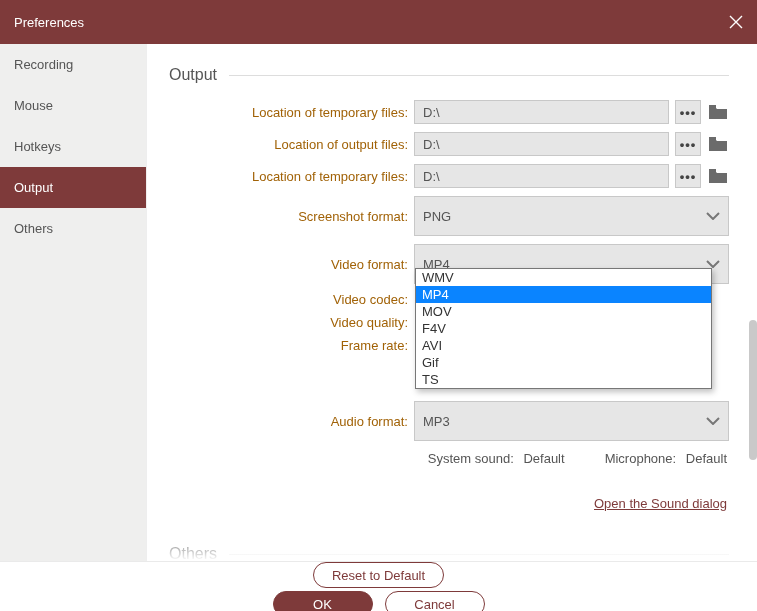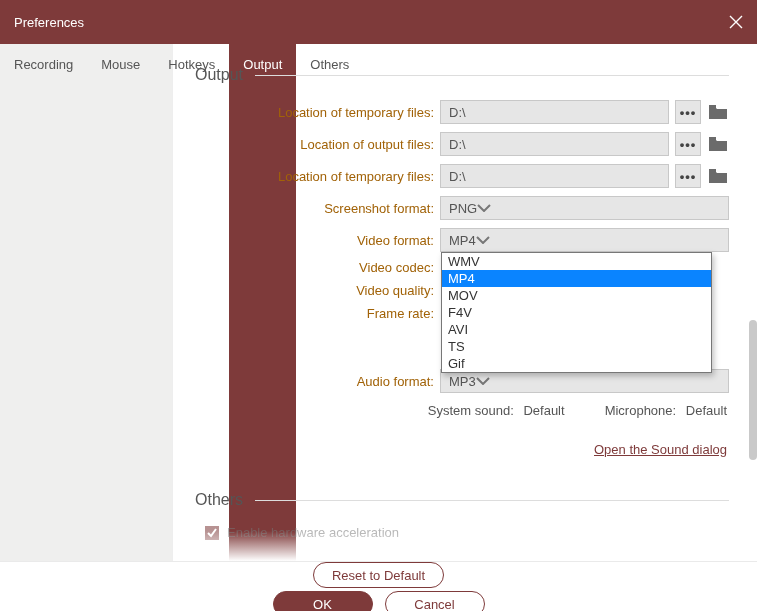--- a/index.html
+++ b/index.html
@@ -22,25 +22,25 @@
     align-items: center;
     justify-content: space-between;
     padding: 0 14px;
   }
   .close-x svg { display:block; }
   .main {
     display: flex;
     height: 517px;
   }
   .sidebar {
-    width: 173px;
+    width: 147px;
     background: #efefee;
     border-right: 1px solid #eee;
     display: flex;
-    flex-direction: row;
+    flex-direction: column;
   }
   .sidebar-item {
     padding: 13px 14px;
     color: #555;
     cursor: pointer;
   }
   .sidebar-item.active {
     background: #7e3a3a;
     color: #fff;
   }
@@ -100,27 +100,27 @@
     font-weight: bold;
     letter-spacing: 1px;
   }
   .btn-folder {
     width: 22px;
     height: 24px;
     display:flex;align-items:center;justify-content:center;
   }
   .sel {
     flex: 1;
-    height: 24px;
+    height: 40px;
     background: #e6e6e6;
     border: 1px solid #c8c8c8;
     padding: 0 8px;
     display: flex;
     align-items: center;
-    justify-content: flex-start;
+    justify-content: space-between;
     color: #555;
     position: relative;
   }
   .sel .chev svg{display:block;}
   .dropdown-open {
     position: absolute;
     left: 0;
     right: 16px;
     top: 23px;
     background: #fff;
@@ -141,21 +141,21 @@
   .spacer10 { height: 40px; }
   .sound-row {
     display:flex;
     justify-content: flex-end;
     gap: 40px;
     padding-right: 2px;
     margin-top: 10px;
     color: #555;
   }
   .sound-row .lbl { margin-right: 6px; }
-  .link-row { text-align: right; margin-top: 24px; padding-right:2px;}
+  .link-row { text-align: right; margin-top: 30px; padding-right:2px;}
   .link { color: #7e3a3a; text-decoration: underline; cursor: pointer; }
   .section-others { margin-top: 34px; }
   .chk-row { display:flex; align-items:center; gap:8px; padding-left:10px; margin-top:8px; color:#777; opacity:0.55;}
   .chk { width:14px;height:14px;border:1px solid #7e3a3a;background:#7e3a3a;display:flex;align-items:center;justify-content:center;}
   .chk svg{display:block;}
   .fade-bottom {
     position:absolute; left:0; right:0; bottom:0; height:30px;
     background: linear-gradient(to bottom, rgba(255,255,255,0), #fff);
     pointer-events:none;
   }
@@ -285,22 +285,22 @@
               <svg width="14" height="8" viewBox="0 0 14 8">
                 <path d="M1 1l6 6 6-6" fill="none" stroke="#777" stroke-width="2"></path>
               </svg>
             </span>
           <div class="dropdown-open" id="vf-dropdown">
               <div class="opt">WMV</div>
               <div class="opt sel-opt">MP4</div>
               <div class="opt">MOV</div>
               <div class="opt">F4V</div>
               <div class="opt">AVI</div>
+              <div class="opt">Gif</div>
               <div class="opt">TS</div>
-              <div class="opt">Gif</div>
             </div>
         </div>
       </div>
     </div>
 
     <div class="form-row">
       <div class="form-label">Video codec:</div>
       <div class="form-ctrl"></div>
     </div>
     <div class="form-row">

